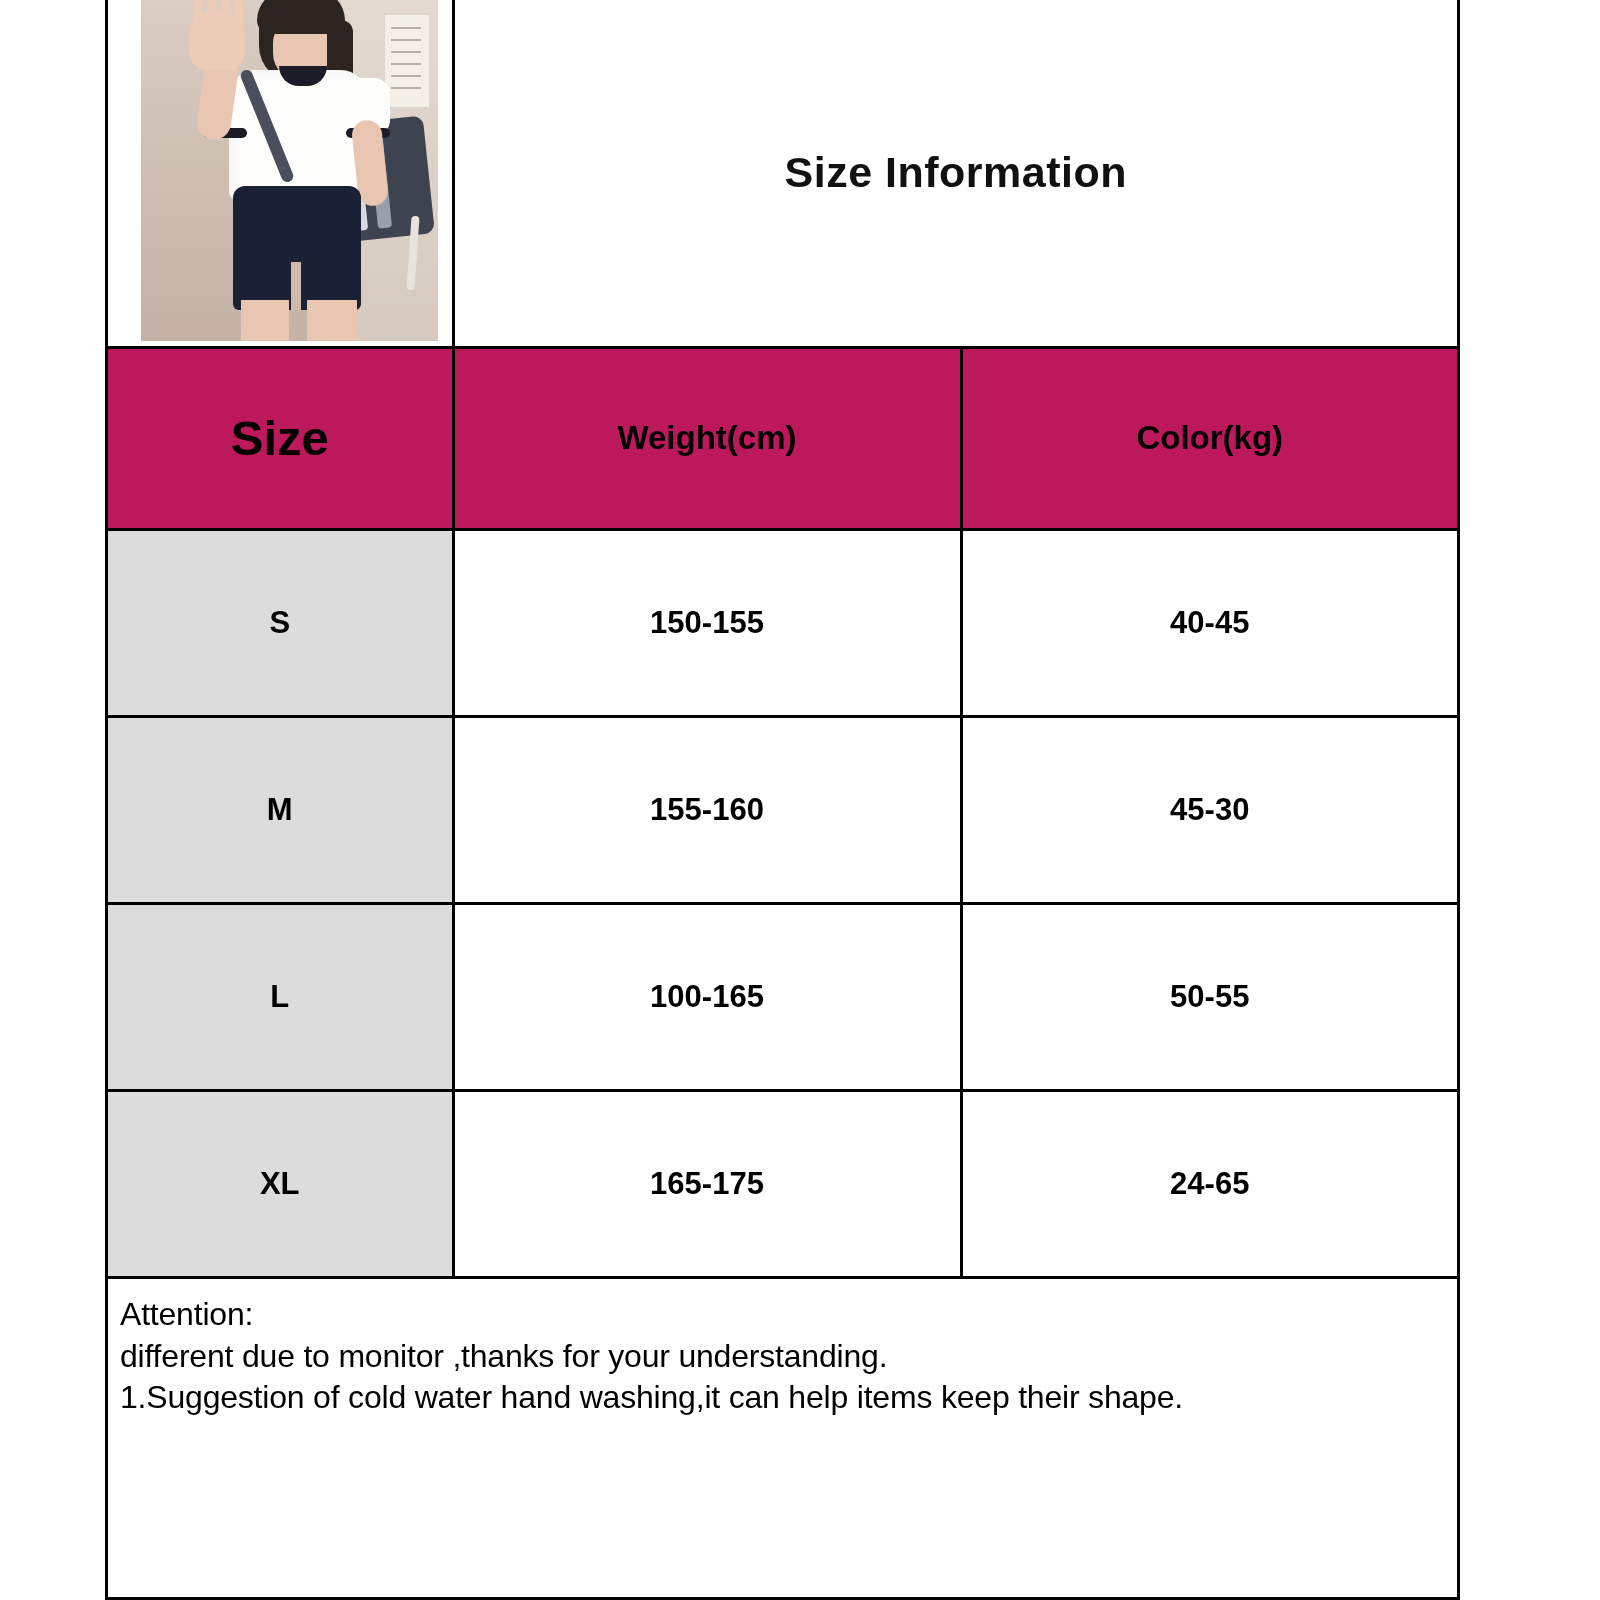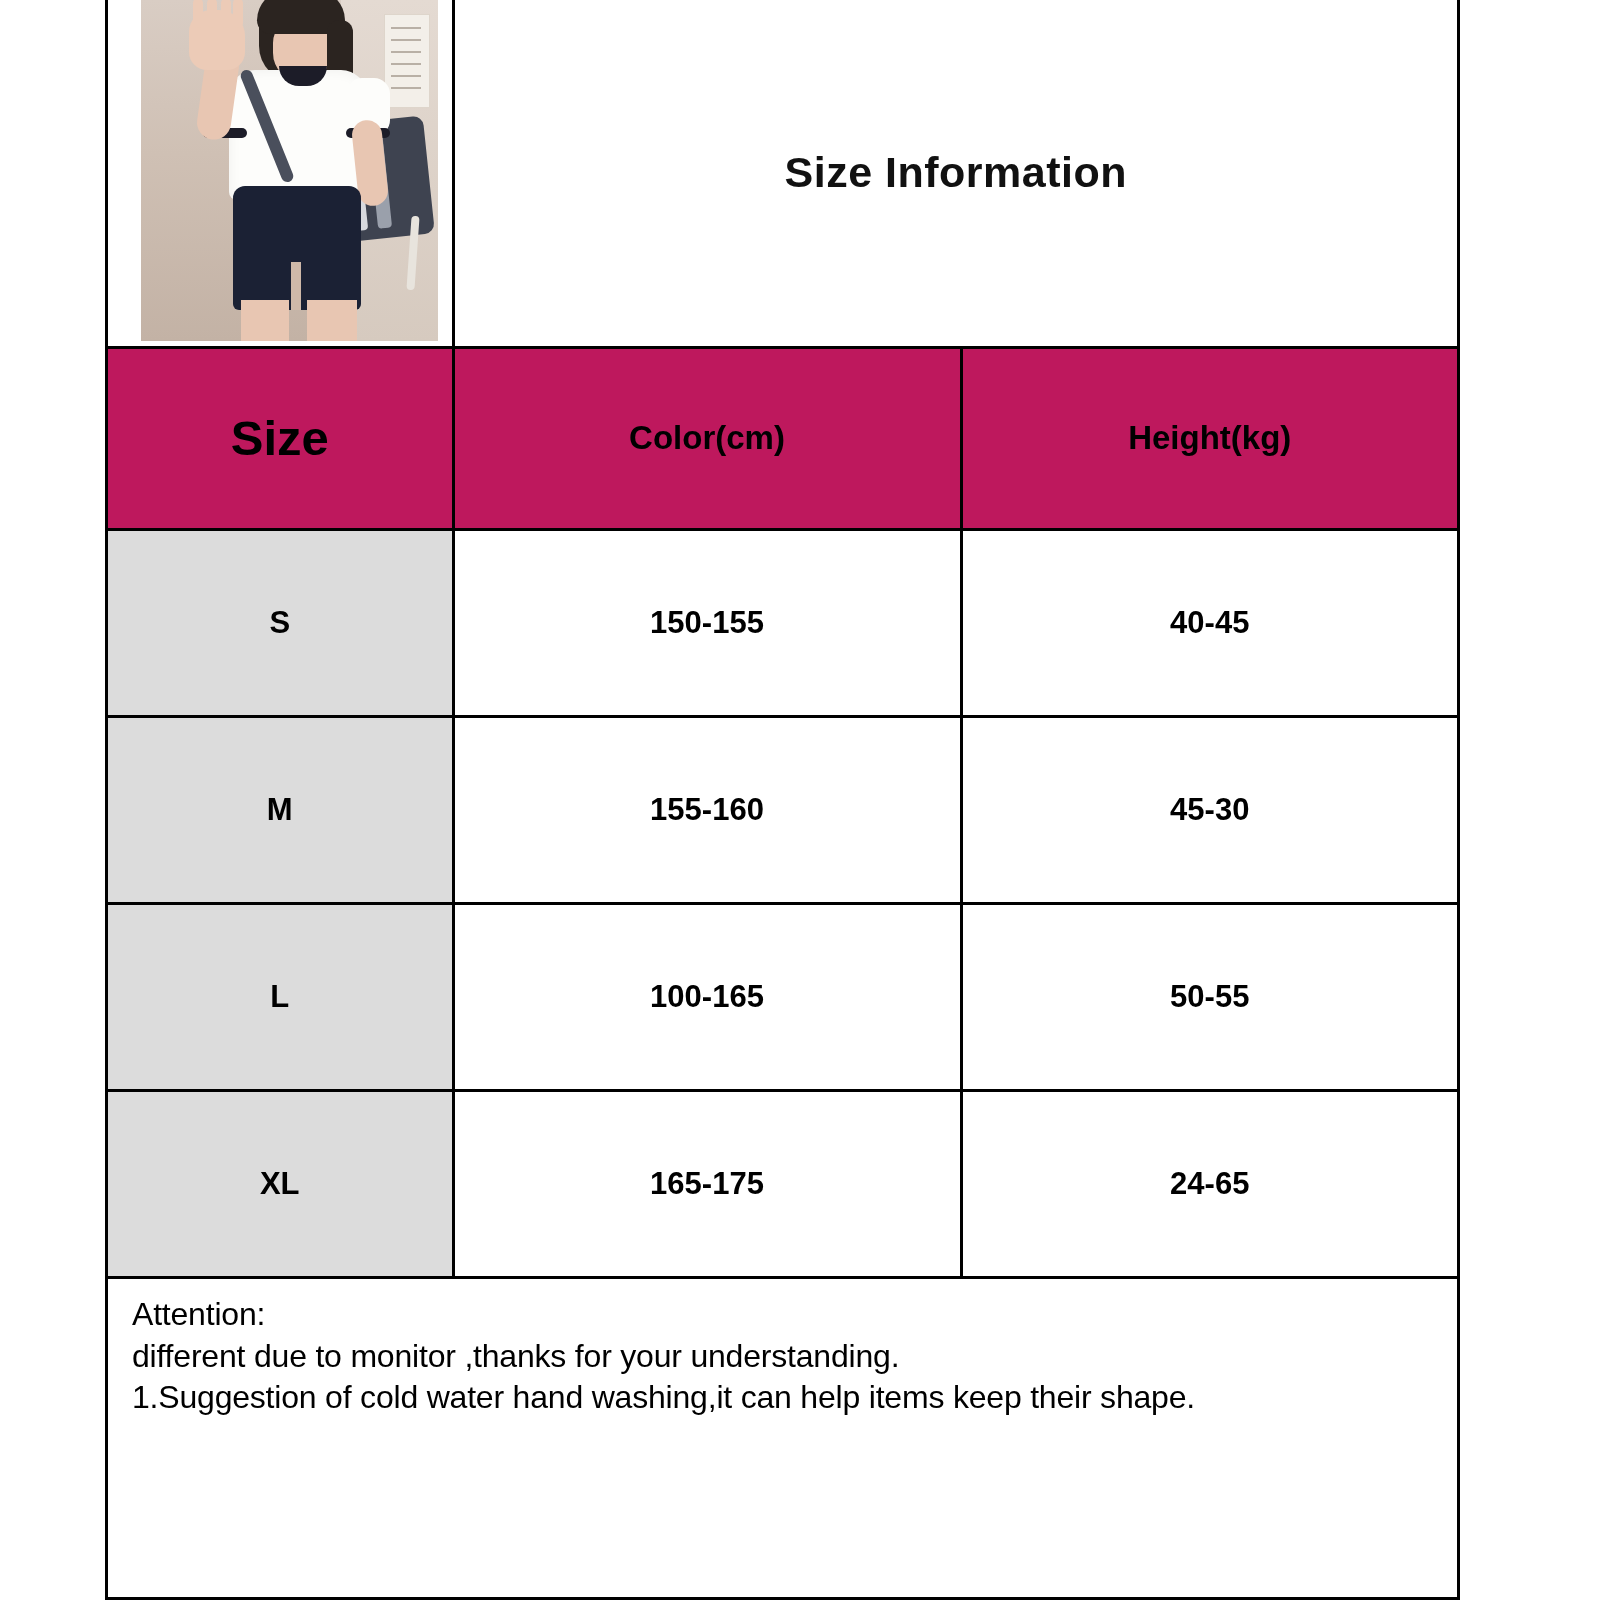--- a/index.html
+++ b/index.html
@@ -210,21 +210,21 @@
   .row-cell.sizecol {
     background: #dcdcdc;
     border-left: none !important;
     font-size: 31px;
   }
   .row-cell.last { border-right: none !important; }
 
   
   .attention {
     position: absolute;
-    left: 16px;
+    left: 4px;
     top: 1288px;
     width: 100%;
     padding: 6px 12px 0 8px;
     box-sizing: border-box;
   }
   .attention p {
     margin: 0;
     font-size: 32px;
     line-height: 1.30;
     color: #000000;
@@ -289,24 +289,24 @@
         <td class="title-cell" colspan="2">
           <span class="title-text">Size Information</span>
         </td>
       </tr>
 
       <tr>
         <td class="hdr first">
           <span class="hdr-size">Size</span>
         </td>
         <td class="hdr">
-          <span class="hdr-col">Color(cm)</span>
+          <span class="hdr-col">Weight(cm)</span>
         </td>
         <td class="hdr last">
-          <span class="hdr-col">Height(kg)</span>
+          <span class="hdr-col">Color(kg)</span>
         </td>
       </tr>
 
       <tr>
         <td class="row-cell sizecol">S</td>
         <td class="row-cell">150-155</td>
         <td class="row-cell last">40-45</td>
       </tr>
 
       <tr>

